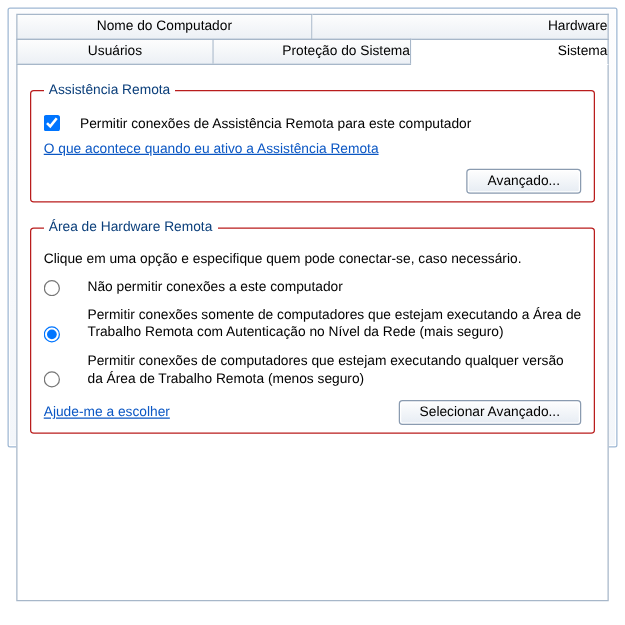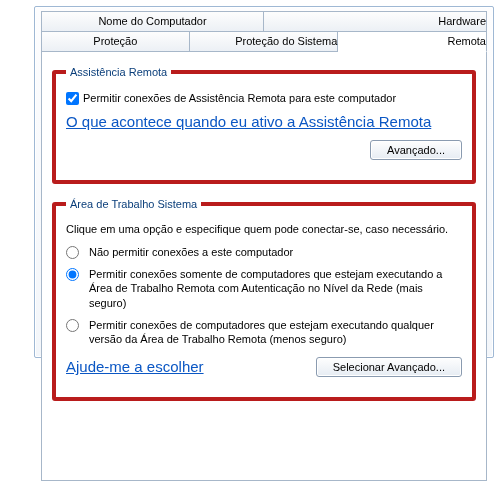--- a/index.html
+++ b/index.html
@@ -13,21 +13,20 @@
     width: 500px;
     height: 500px;
   }
   .window {
     border: 1px solid #9fb8d4;
     background: linear-gradient(#fdfdfe, #f3f6fa);
     padding: 4px 6px 8px 6px;
     height: 352px;
     border-radius: 2px;
     box-shadow: inset 0 0 0 1px #ffffff;
-    margin-left: 28px;
   }
   .tabs-row {
     display: flex;
     width: 100%;
     margin-bottom: -1px;
   }
   .tabs-row.row1 .tab { width: 50%; }
   .tabs-row.row2 .tab { width: 33.333%; }
   .tab {
     border: 1px solid #a7b7c9;
@@ -48,45 +47,45 @@
   }
   .content {
     border: 1px solid #a7b7c9;
     border-top: 1px solid #a7b7c9;
     background: #ffffff;
     padding: 10px 10px 10px 10px;
     height: 430px;
     position: relative;
   }
   fieldset.group {
-    border: 4px solid #b91c1c;
+    border: 1px solid #b91c1c;
     border-radius: 3px;
-    padding: 8px 10px 20px 10px;
+    padding: 8px 10px 6px 10px;
     margin: 4px 0 12px 0;
     position: relative;
   }
   fieldset.group > legend {
     font-size: 11px;
     color: #0a3e7a;
     padding: 0 4px;
   }
   .chk-row {
     display: flex;
-    align-items: flex-start;
-    gap: 4px;
+    align-items: center;
+    gap: 16px;
     margin: 6px 0 8px 0;
   }
   .chk-row input[type=checkbox] {
     width: 13px; height: 13px; margin: 0;
   }
   a.link, .link {
     color: #0b57c4;
     text-decoration: underline;
     cursor: pointer;
-    font-size: 15px;
+    font-size: 11px;
   }
   .btn {
     display: inline-block;
     border: 1px solid #8a9bb0;
     background: linear-gradient(#fefefe, #e6ecf3);
     border-radius: 3px;
     padding: 3px 16px;
     font-size: 11px;
     cursor: default;
     box-shadow: inset 0 0 0 1px #ffffff;
@@ -99,22 +98,22 @@
     margin-top: 10px;
   }
   .desc {
     font-size: 11px;
     color: #000;
     margin: 4px 0 8px 0;
     line-height: 1.35;
   }
   .radio-row {
     display:flex;
-    align-items: flex-start;
-    gap: 10px;
+    align-items: flex-end;
+    gap: 22px;
     margin: 8px 0;
     line-height: 1.3;
   }
   .radio-row input[type=radio]{
     margin: 1px 0 0 0;
     width: 13px; height: 13px;
   }
   .bottom-row {
     display:flex;
     justify-content: space-between;
@@ -125,23 +124,23 @@
 </head>
 <body>
 
 <div class="window">
 
   <div class="tabs-row row1">
     <div class="tab">Nome do Computador</div>
     <div class="tab">Hardware</div>
   </div>
   <div class="tabs-row row2">
-    <div class="tab">Proteção</div>
+    <div class="tab">Usuários</div>
     <div class="tab">Proteção do Sistema</div>
-    <div class="tab active">Remota</div>
+    <div class="tab active">Sistema</div>
   </div>
 
   <div class="content">
 
     <fieldset class="group">
       <legend>Assistência Remota</legend>
 
       <div class="chk-row">
         <input type="checkbox" checked="" style="">
         <span>Permitir conexões de Assistência Remota para este computador</span>
@@ -150,21 +149,21 @@
       <div style="margin:6px 0 6px 0;">
         <a class="link">O que acontece quando eu ativo a Assistência Remota</a>
       </div>
 
       <div class="btn-row-right">
         <span class="btn">Avançado...</span>
       </div>
     </fieldset>
 
     <fieldset class="group" style="margin-top:14px;">
-      <legend>Área de Trabalho Sistema</legend>
+      <legend>Área de Hardware Remota</legend>
 
       <div class="desc">Clique em uma opção e especifique quem pode conectar-se, caso necessário.</div>
 
       <label class="radio-row">
         <input type="radio" name="rdp" style="">
         <span>Não permitir conexões a este computador</span>
       </label>
 
       <label class="radio-row">
         <input type="radio" name="rdp" checked="" style="">

